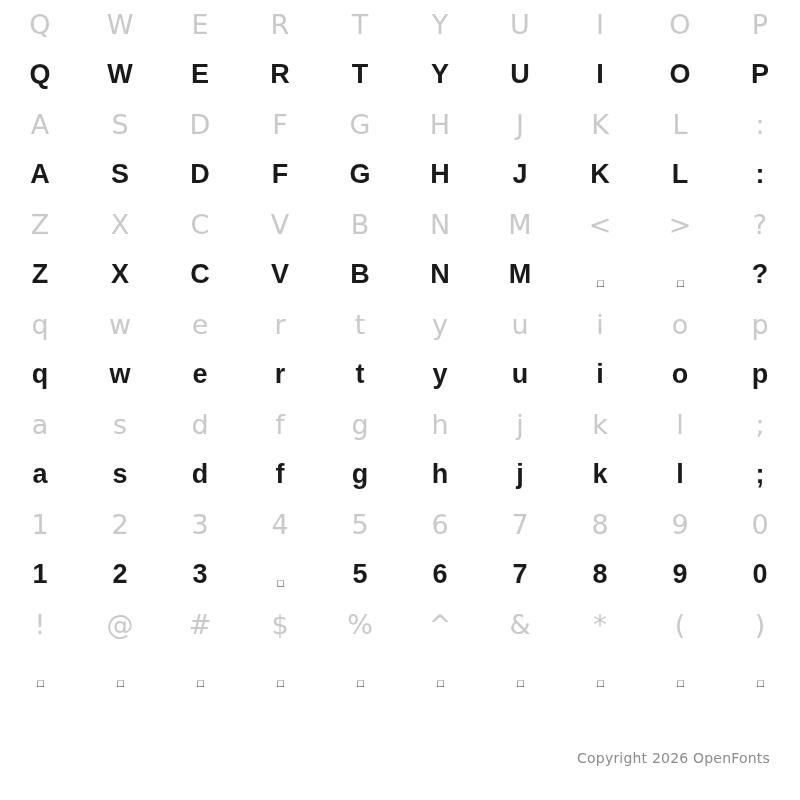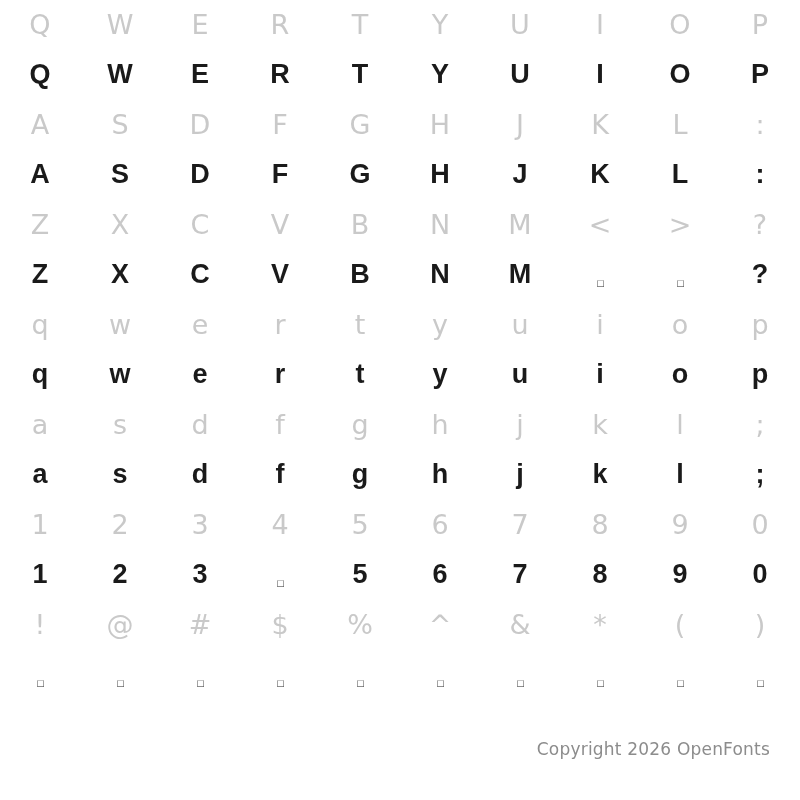--- a/index.html
+++ b/index.html
@@ -57,23 +57,23 @@
     font-size: 11px;
     line-height: 1;
     letter-spacing: -1px;
     transform: translateY(4px);
   }
   .row.dark .notdef { color: #1a1a1a; }
 
   #copyright {
     position: absolute;
     right: 30px;
-    bottom: 41px;
+    bottom: 34px;
     color: #8c8c8c;
-    font-size: 17px;
+    font-size: 14px;
     font-family: "DejaVu Sans", sans-serif;
     letter-spacing: 0.2px;
   }
 </style>
 </head>
 <body>
 
 <div id="specimen">
     <div class="row light">
       <div class="cell">Q</div>

